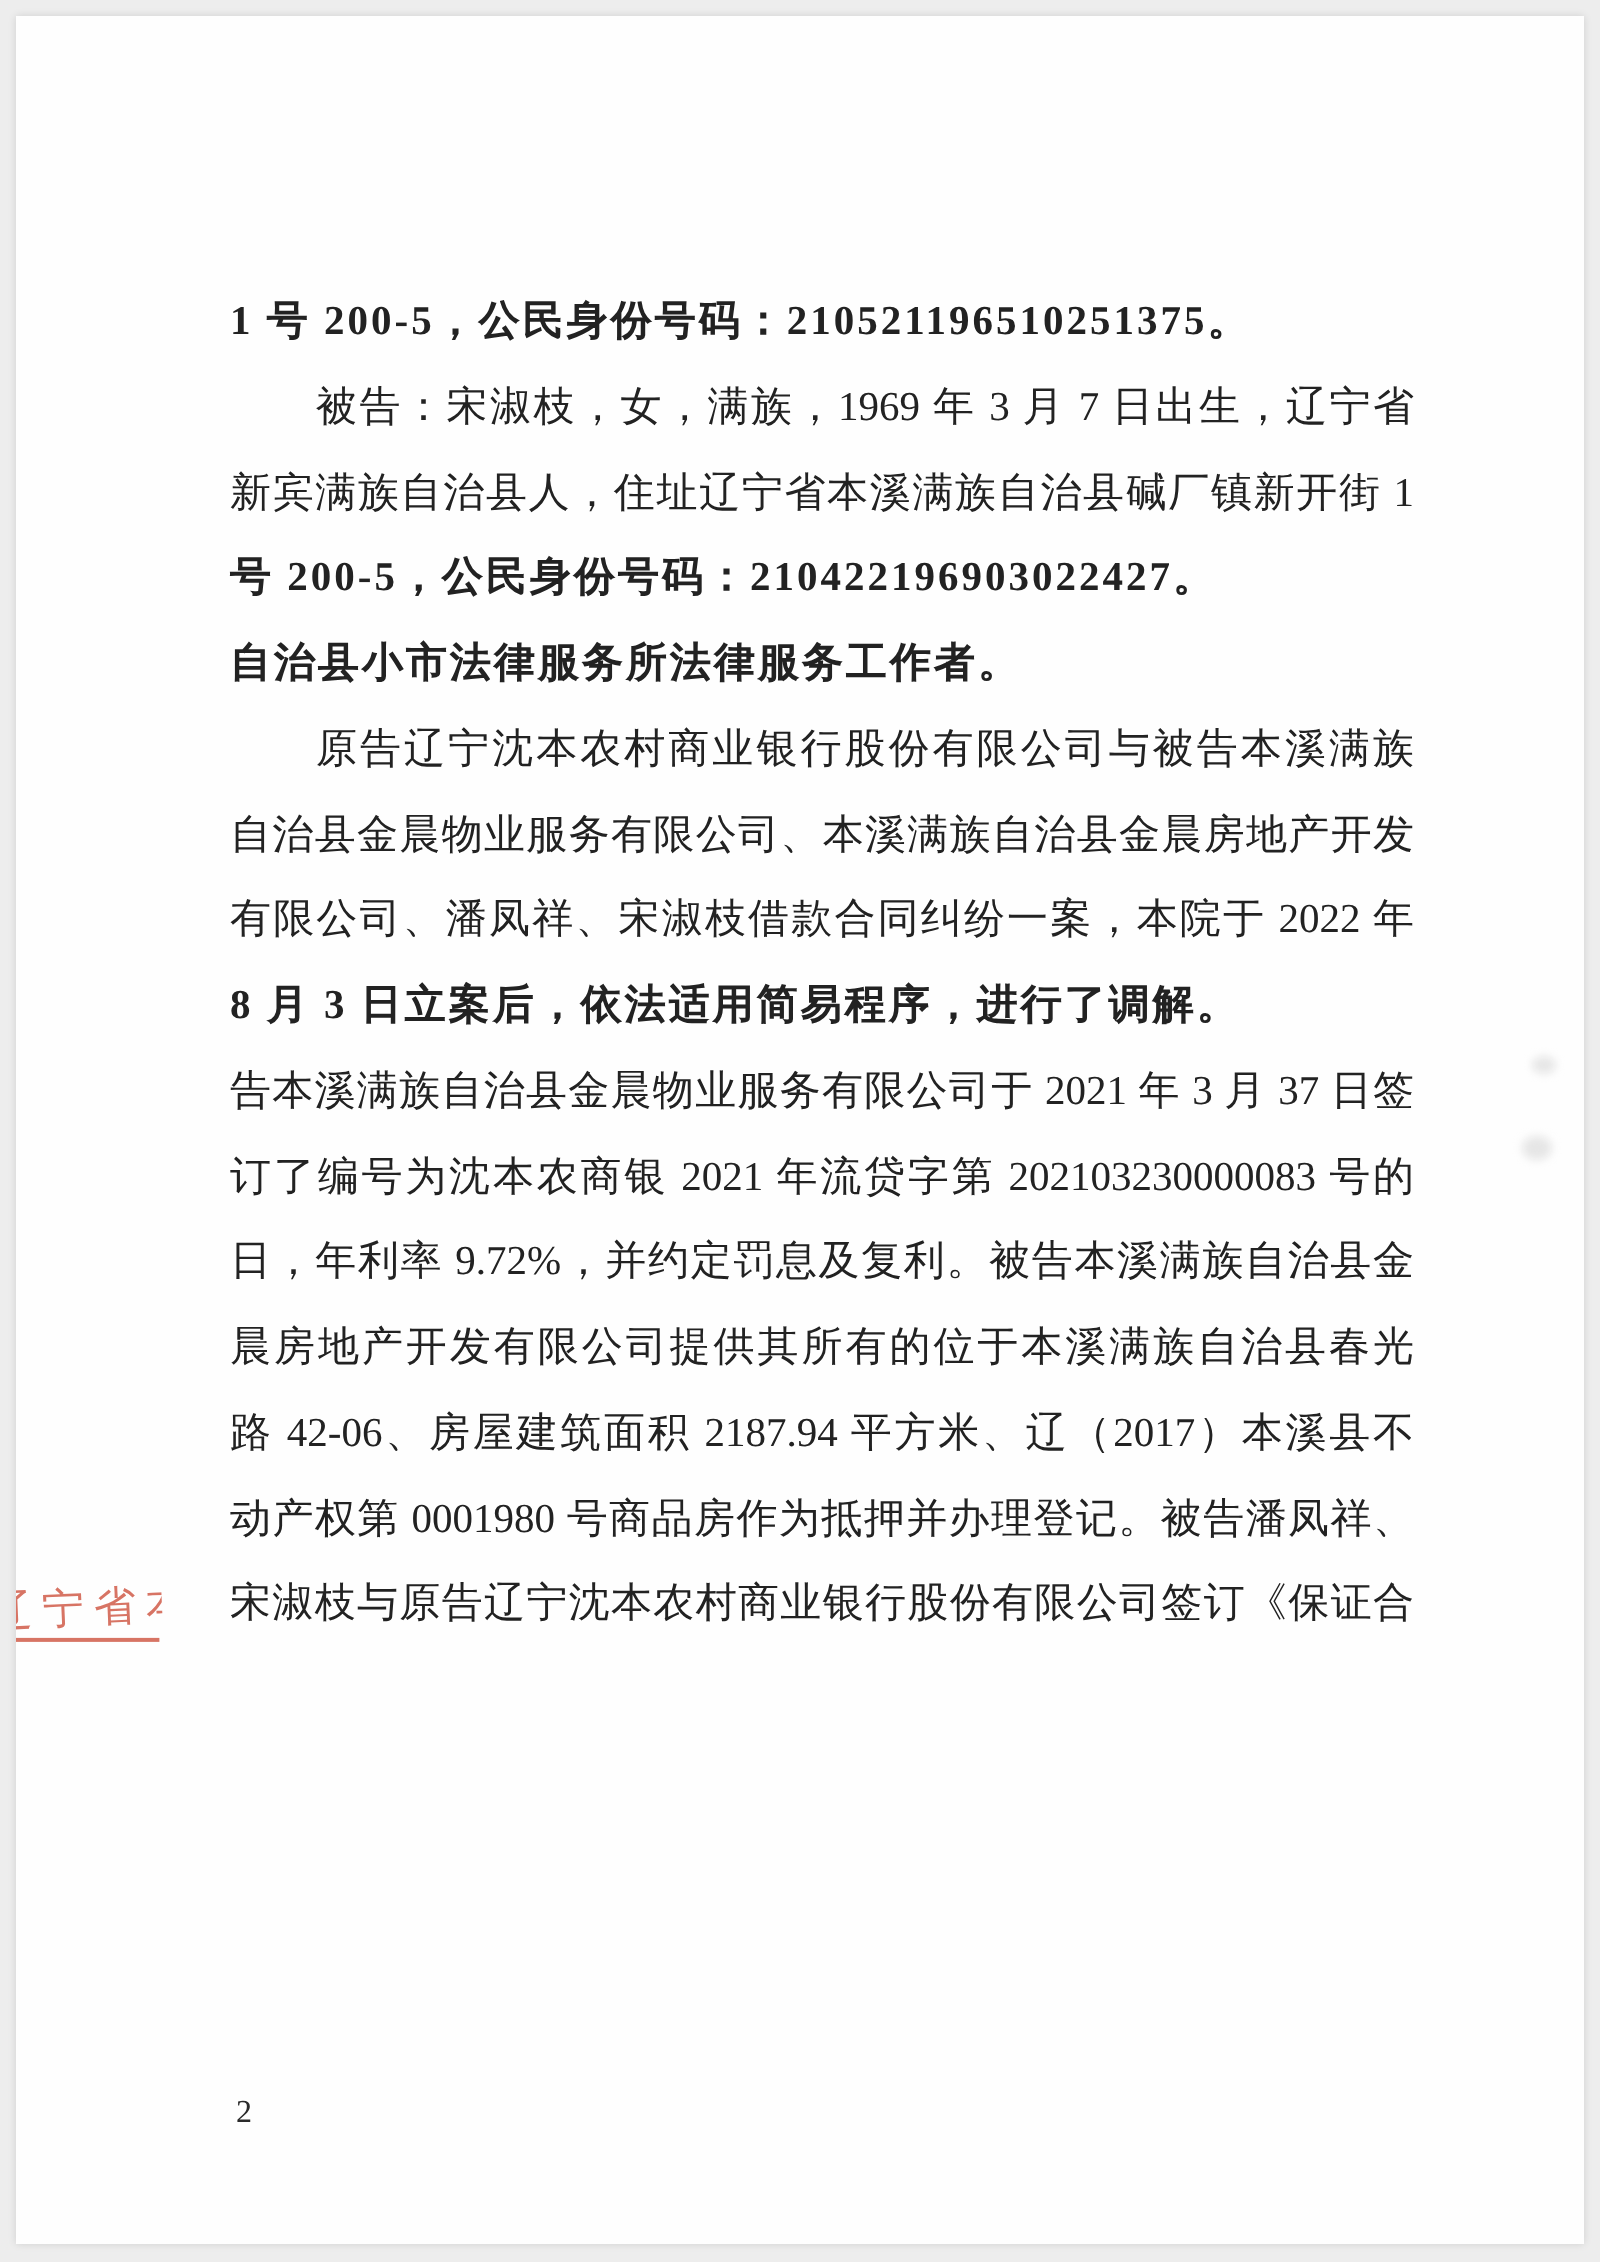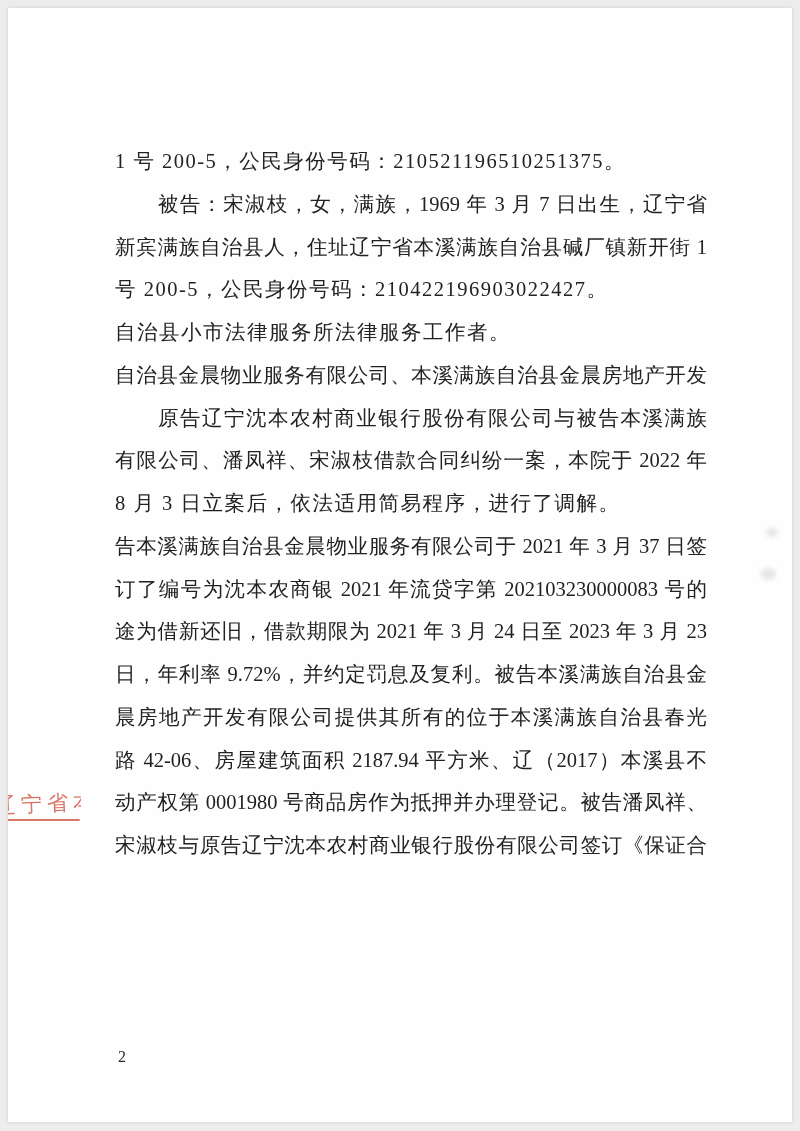--- a/index.html
+++ b/index.html
@@ -40,20 +40,21 @@
     text-align-last: justify;
     color: #222222;
   }
   .line.indent {
     padding-left: 43px;
   }
   .line.para-end {
     text-align: center;
     text-align-last: left;
     letter-spacing: 1.5px;
+    font-weight: bold;
   }
   .page-number {
     position: absolute;
     left: 110px;
     top: 1040px;
     font-size: 16px;
     color: #2a2a2a;
     font-family: "Liberation Serif", "DejaVu Serif", serif;
   }
   .stamp {
@@ -100,27 +101,26 @@
 <div class="page">
 
   <div class="stamp"><span>辽宁省</span><span class="stamp-frag">本</span></div>
 
   <div class="doc-text">
       <div class="line para-end">1 号 200-5，公民身份号码：210521196510251375。</div>
       <div class="line indent">被告：宋淑枝，女，满族，1969 年 3 月 7 日出生，辽宁省</div>
       <div class="line">新宾满族自治县人，住址辽宁省本溪满族自治县碱厂镇新开街 1</div>
       <div class="line para-end">号 200-5，公民身份号码：210422196903022427。</div>
       <div class="line para-end">自治县小市法律服务所法律服务工作者。</div>
+      <div class="line indent">原告辽宁沈本农村商业银行股份有限公司与被告本溪满族</div>
       <div class="line">自治县金晨物业服务有限公司、本溪满族自治县金晨房地产开发</div>
-      <div class="line indent">原告辽宁沈本农村商业银行股份有限公司与被告本溪满族</div>
       <div class="line">有限公司、潘凤祥、宋淑枝借款合同纠纷一案，本院于 2022 年</div>
       <div class="line para-end">8 月 3 日立案后，依法适用简易程序，进行了调解。</div>
       <div class="line">告本溪满族自治县金晨物业服务有限公司于 2021 年 3 月 37 日签</div>
       <div class="line">订了编号为沈本农商银 2021 年流贷字第 202103230000083 号的</div>
-      <div class="line">途为借新还旧，借款期限为 2021 年 3 月 24 日至 2023 年 3 月 23</div>
       <div class="line">日，年利率 9.72%，并约定罚息及复利。被告本溪满族自治县金</div>
       <div class="line">晨房地产开发有限公司提供其所有的位于本溪满族自治县春光</div>
       <div class="line">路 42-06、房屋建筑面积 2187.94 平方米、辽（2017）本溪县不</div>
       <div class="line">动产权第 0001980 号商品房作为抵押并办理登记。被告潘凤祥、</div>
       <div class="line">宋淑枝与原告辽宁沈本农村商业银行股份有限公司签订《保证合</div>
     </div>
 
   <div class="bleed bleed1"></div>
   <div class="bleed bleed2"></div>
 

